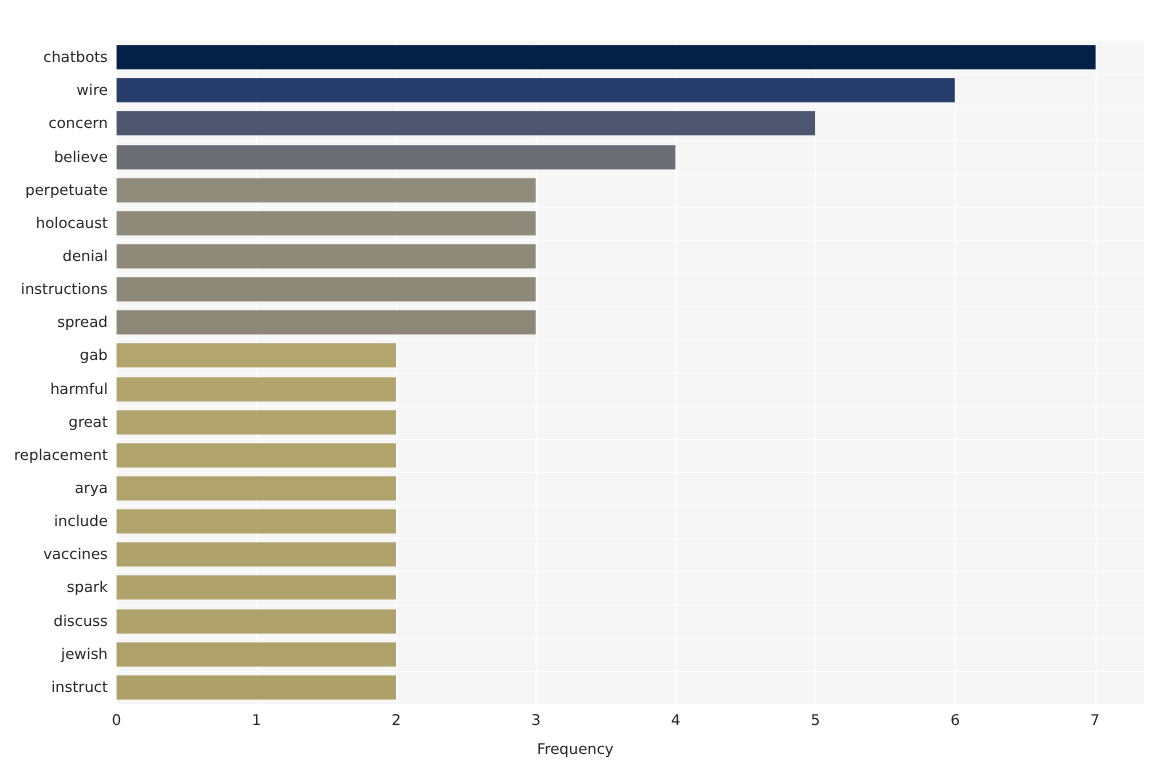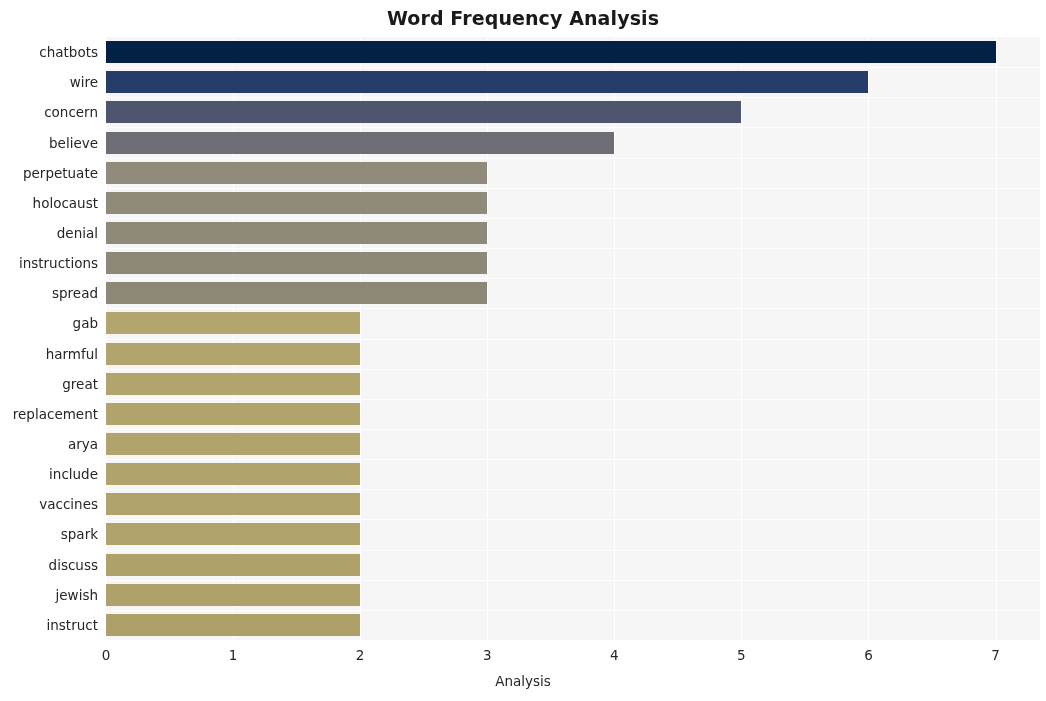--- a/index.html
+++ b/index.html
@@ -114,21 +114,20 @@
     text-align: center;
     font-size: 13.5px;
     color: #262626;
   }
 </style>
 </head>
 <body>
 
 <div id="figure">
 
-  <div id="chart-title">Word Frequency Analysis</div>
 
   <div id="y-axis">
       <div class="ytick-label" style="top: 8.075px;">chatbots</div>
       <div class="ytick-label" style="top: 38.225px;">wire</div>
       <div class="ytick-label" style="top: 68.375px;">concern</div>
       <div class="ytick-label" style="top: 98.525px;">believe</div>
       <div class="ytick-label" style="top: 128.675px;">perpetuate</div>
       <div class="ytick-label" style="top: 158.825px;">holocaust</div>
       <div class="ytick-label" style="top: 188.975px;">denial</div>
       <div class="ytick-label" style="top: 219.125px;">instructions</div>
@@ -200,15 +199,15 @@
       <div class="xtick-label" style="left: 0px;">0</div>
       <div class="xtick-label" style="left: 127.075px;">1</div>
       <div class="xtick-label" style="left: 254.15px;">2</div>
       <div class="xtick-label" style="left: 381.224px;">3</div>
       <div class="xtick-label" style="left: 508.299px;">4</div>
       <div class="xtick-label" style="left: 635.374px;">5</div>
       <div class="xtick-label" style="left: 762.449px;">6</div>
       <div class="xtick-label" style="left: 889.524px;">7</div>
     </div>
 
-  <div id="x-axis-title">Analysis</div>
+  <div id="x-axis-title">Frequency</div>
 
 </div>
 
 </body></html>

